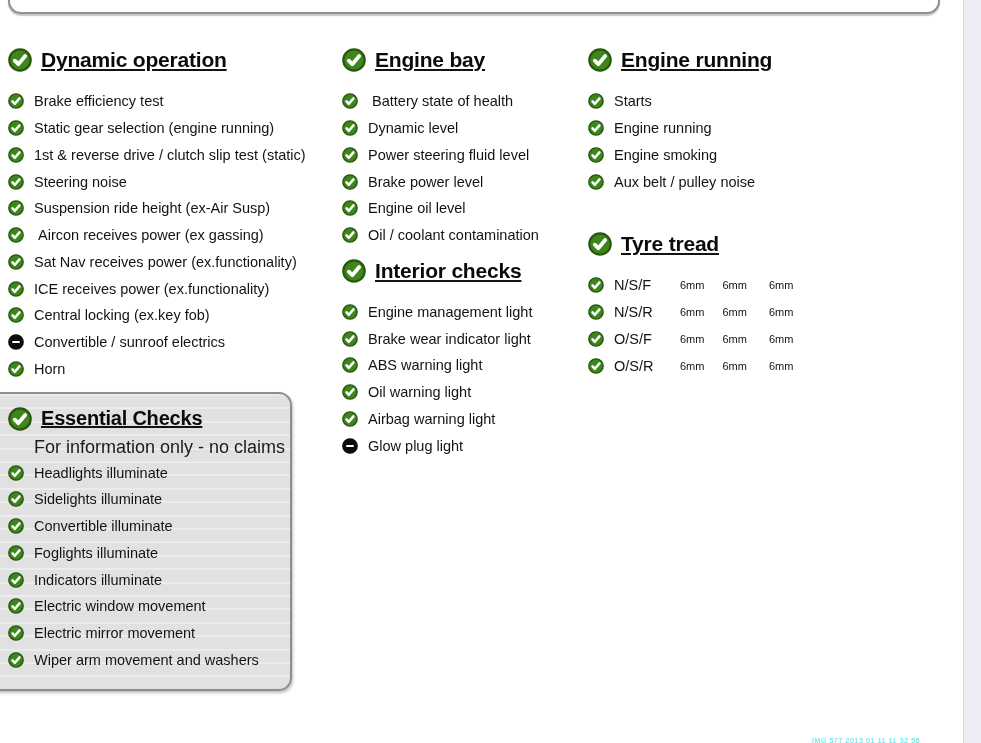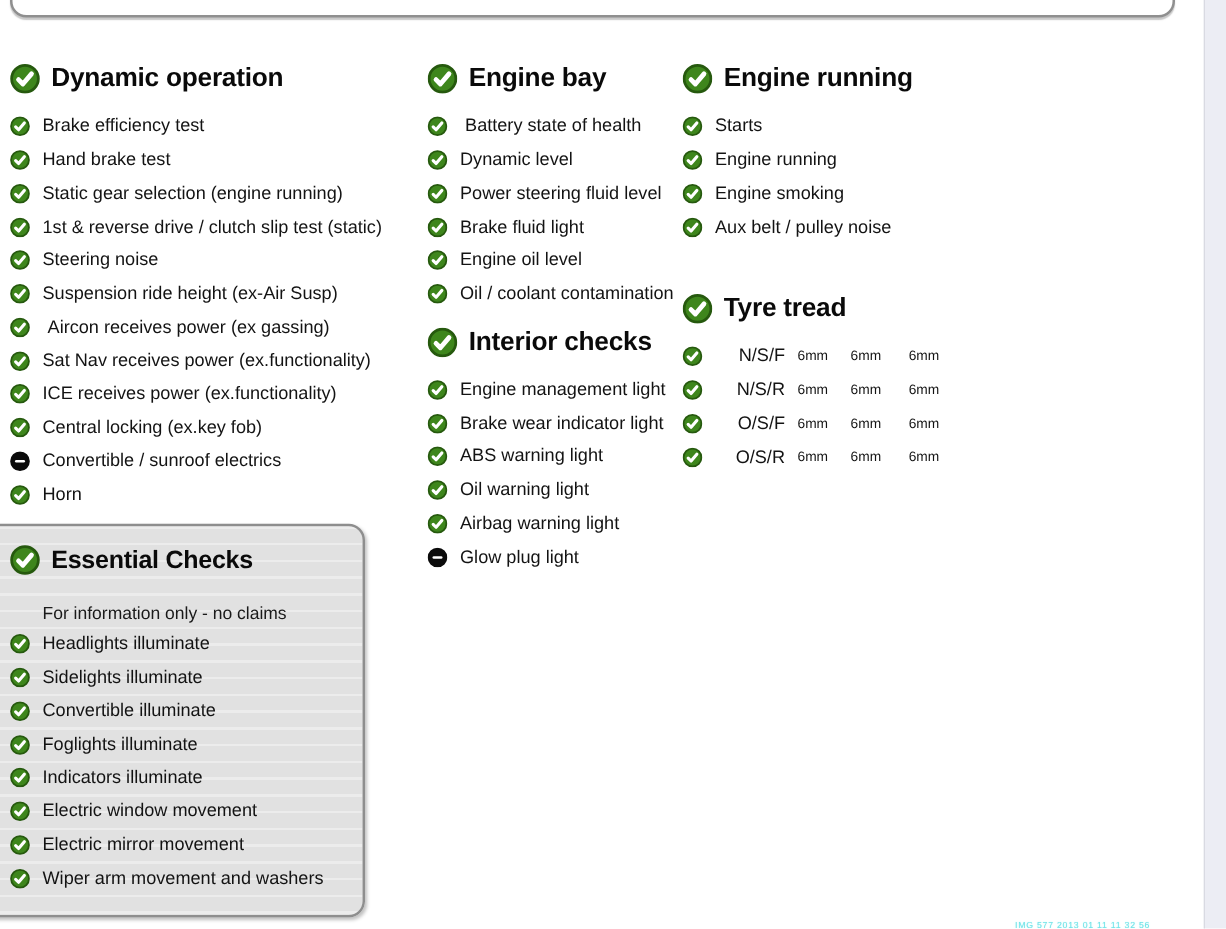--- a/index.html
+++ b/index.html
@@ -14,48 +14,48 @@
     box-shadow:0 2px 1px rgba(130,130,130,0.45);
   }
   
   .side-strip{
     position:absolute; left:963px; top:0; width:18px; height:743px;
     background:#ecedf4; border-left:1px solid #d9dae2;
   }
   .col{position:absolute; top:48px;}
   .col1{left:8px;   width:330px;}
   .col2{left:342px; width:220px;}
-  .col3{left:546px; width:240px;}
+  .col3{left:588px; width:240px;}
   .section{margin:0;}
   .col .section + .section{margin-top:10px;}
   .col3 .section + .section{margin-top:37px;}
-  .section-header{display:flex; align-items:center; gap:9px; height:30px; margin-bottom:10px;}
+  .section-header{display:flex; align-items:flex-start; gap:9px; height:30px; margin-bottom:10px;text-decoration:underline;}
   .section-title{font-size:21px; font-weight:bold; color:#0a0a0a; letter-spacing:-0.2px; white-space:nowrap;}
-  .item-row{display:flex; align-items:center; gap:10px; height:26.75px;text-align:right;}
+  .item-row{display:flex; align-items:center; gap:10px; height:26.75px;}
   .item-label{font-size:14.5px; color:#131313; white-space:pre-wrap;}
   
   .check-icon{display:inline-flex; flex:0 0 auto;}
   .check-icon.hdr{width:24px; height:24px;}
   .check-icon.item{width:16px; height:16px;}
   .check-icon svg{width:100%; height:100%; display:block;}
   .check-icon.pass circle{fill:#3e861c; stroke:#26590e; stroke-width:2.2;}
   .check-icon.na circle{fill:#0b0b0b; stroke:#0b0b0b; stroke-width:2.2;}
   .check-icon path{fill:none; stroke:#ffffff; stroke-width:3.8; stroke-linecap:round; stroke-linejoin:round;}
   .check-icon rect{fill:#ffffff;}
   
   .section.boxed{
     margin-top:10px; margin-left:-24px; width:308px; box-sizing:border-box;
     border:2px solid #8e8e8e; border-radius:13px;
     padding:13px 0 16px 22px;
     background:repeating-linear-gradient(180deg,#ececec 0px,#ececec 2px,#e1e1e1 2px,#e1e1e1 13.4px);
     box-shadow:1px 2px 3px rgba(0,0,0,0.25);
   }
-  .section.boxed .section-header{height:28px; margin-bottom:16px;}
+  .section.boxed .section-header{height:28px; margin-bottom:0;}
   .section.boxed .section-title{font-size:20px;}
-  .subtitle{font-size:14px; line-height:24px; height:24px; margin-left:26px; color:#1a1a1a;}
+  .subtitle{font-size:18px; line-height:24px; height:24px; margin-left:26px; color:#1a1a1a;}
   
   .tyre-label{width:56px; flex:0 0 auto;}
   .tyre-value{font-size:11px; color:#131313; margin-right:8px;}
   .tyre-value:last-child{margin-left:4px;}
   
   .watermark{
     position:absolute; left:812px; top:737px; font-size:7px; line-height:8px;
     color:rgba(110,225,230,0.95); letter-spacing:0.6px; white-space:nowrap;
     text-shadow:0 0 1px rgba(140,240,245,0.8);
   }
@@ -86,29 +86,20 @@
           </span>
           <span class="item-label">Brake efficiency test</span>
         </div>
         <div class="item-row">
           <span class="check-icon item pass">
             <svg viewBox="0 0 24 24">
               <circle cx="12" cy="12" r="10.7"></circle>
               <path d="M6.8 12.7l3.5 3.5 6.9-8.1"></path>
             </svg>
           </span>
-          <span class="item-label">Hand brake test</span>
-        </div>
-        <div class="item-row">
-          <span class="check-icon item pass">
-            <svg viewBox="0 0 24 24">
-              <circle cx="12" cy="12" r="10.7"></circle>
-              <path d="M6.8 12.7l3.5 3.5 6.9-8.1"></path>
-            </svg>
-          </span>
           <span class="item-label">Static gear selection (engine running)</span>
         </div>
         <div class="item-row">
           <span class="check-icon item pass">
             <svg viewBox="0 0 24 24">
               <circle cx="12" cy="12" r="10.7"></circle>
               <path d="M6.8 12.7l3.5 3.5 6.9-8.1"></path>
             </svg>
           </span>
           <span class="item-label">1st &amp; reverse drive / clutch slip test (static)</span>
@@ -309,21 +300,21 @@
           </span>
           <span class="item-label">Power steering fluid level</span>
         </div>
         <div class="item-row">
           <span class="check-icon item pass">
             <svg viewBox="0 0 24 24">
               <circle cx="12" cy="12" r="10.7"></circle>
               <path d="M6.8 12.7l3.5 3.5 6.9-8.1"></path>
             </svg>
           </span>
-          <span class="item-label">Brake fluid light</span>
+          <span class="item-label">Brake power level</span>
         </div>
         <div class="item-row">
           <span class="check-icon item pass">
             <svg viewBox="0 0 24 24">
               <circle cx="12" cy="12" r="10.7"></circle>
               <path d="M6.8 12.7l3.5 3.5 6.9-8.1"></path>
             </svg>
           </span>
           <span class="item-label">Engine oil level</span>
         </div>

